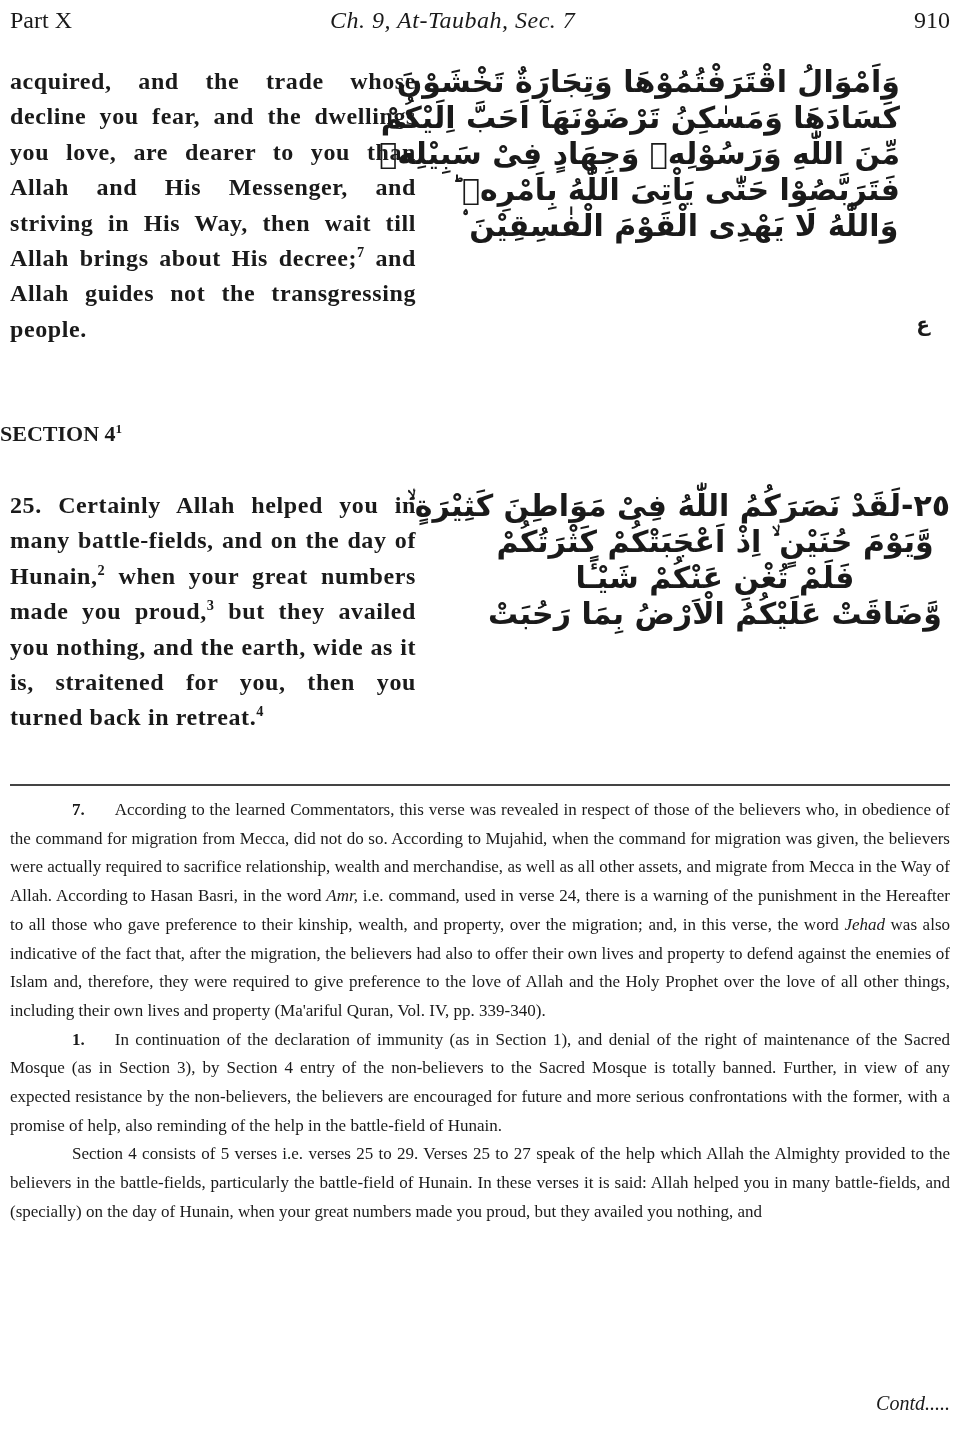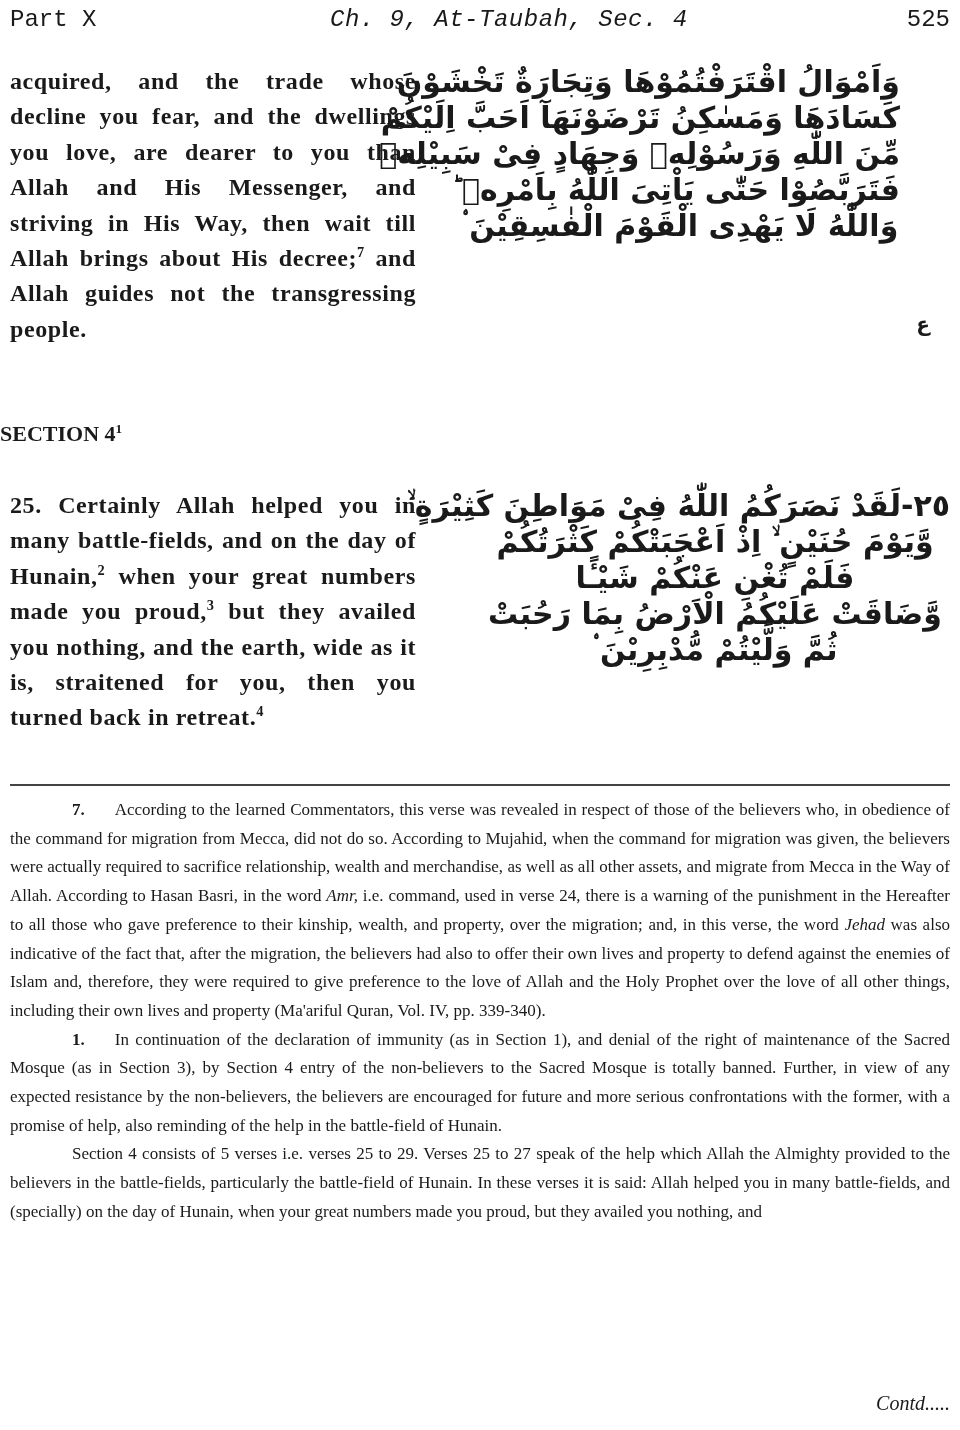--- a/index.html
+++ b/index.html
@@ -3,21 +3,21 @@
 <meta charset="utf-8">
 <style>
   html, body { margin: 0; padding: 0; background: #ffffff; }
   body {
     width: 960px; height: 1430px; position: relative; overflow: hidden;
     color: #1a1a1a;
     font-family: "Liberation Serif", "DejaVu Serif", serif;
   }
   .header {
     position: absolute; top: 2px; left: 10px; right: 10px; height: 36px;
-    font-size: 24px; line-height: 36px; font-family: Liberation Mono, monospace;
+    font-size: 24px; line-height: 36px;
   }
   .header .part { position: absolute; left: 0; top: 0; }
   .header .chapter { position: absolute; left: 320px; top: 0; font-style: italic; letter-spacing: 0.5px; }
   .header .page { position: absolute; right: 0; top: 0; }
 
   .verse-block { position: absolute; left: 10px; width: 950px; }
   .verse-block .eng {
     position: absolute; left: 0; top: 0; width: 406px;
     font-weight: bold; font-size: 24px; line-height: 35.4px;
     text-align: justify; text-align-last: left;
@@ -59,22 +59,22 @@
   .contd {
     position: absolute; top: 1392px; right: 10px;
     font-style: italic; font-size: 20px; text-align: center;
   }
 </style>
 </head>
 <body>
 
 <div class="header">
   <span class="part">Part X</span>
-  <span class="chapter">Ch. 9, At-Taubah, Sec. 4</span>
-  <span class="page">525</span>
+  <span class="chapter">Ch. 9, At-Taubah, Sec. 7</span>
+  <span class="page">910</span>
 </div>
 
 <div class="verse-block block1">
   <div class="eng"><span>acquired, and the trade whose decline you fear, and the dwellings you love, are dearer to you than Allah and His Messenger, and striving in His Way, then wait till Allah brings about His decree;</span><sup>7</sup><span> and Allah guides not the transgressing people.</span></div>
   <div class="arabic">
     <span class="aline">وَاَمْوَالُ اقْتَرَفْتُمُوْهَا وَتِجَارَةٌ تَخْشَوْنَ</span>
     <span class="aline">كَسَادَهَا وَمَسٰكِنُ تَرْضَوْنَهَآ اَحَبَّ اِلَيْكُمْ</span>
     <span class="aline">مِّنَ اللّٰهِ وَرَسُوْلِهٖ وَجِهَادٍ فِىْ سَبِيْلِهٖ</span>
     <span class="aline">فَتَرَبَّصُوْا حَتّٰى يَاْتِىَ اللّٰهُ بِاَمْرِهٖ ؕ</span>
     <span class="aline">وَاللّٰهُ لَا يَهْدِى الْقَوْمَ الْفٰسِقِيْنَ ۟</span>
@@ -84,21 +84,20 @@
 
 <div class="section-title"><span>SECTION 4</span><sup>1</sup></div>
 
 <div class="verse-block block2">
   <div class="eng"><span>25. Certainly Allah helped you in many battle-fields, and on the day of Hunain,</span><sup>2</sup><span> when your great numbers made you proud,</span><sup>3</sup><span> but they availed you nothing, and the earth, wide as it is, straitened for you, then you turned back in retreat.</span><sup>4</sup></div>
   <div class="arabic">
     <span class="aline">٢٥-لَقَدْ نَصَرَكُمُ اللّٰهُ فِىْ مَوَاطِنَ كَثِيْرَةٍ ۙ</span>
     <span class="aline">وَّيَوْمَ حُنَيْنٍ ۙ اِذْ اَعْجَبَتْكُمْ كَثْرَتُكُمْ</span>
     <span class="aline">فَلَمْ تُغْنِ عَنْكُمْ شَيْـًٔا</span>
     <span class="aline">وَّضَاقَتْ عَلَيْكُمُ الْاَرْضُ بِمَا رَحُبَتْ</span>
-    <span class="aline">ثُمَّ وَلَّيْتُمْ مُّدْبِرِيْنَ ۟</span>
   </div>
 </div>
 
 <div class="rule"></div>
 
 <div class="notes">
   <p><span class="num">7.</span><span>According to the learned Commentators, this verse was revealed in respect of those of the believers who, in obedience of the command for migration from Mecca, did not do so. According to Mujahid, when the command for migration was given, the believers were actually required to sacrifice relationship, wealth and merchandise, as well as all other assets, and migrate from Mecca in the Way of Allah. According to Hasan Basri, in the word </span><em>Amr,</em><span> i.e. command, used in verse 24, there is a warning of the punishment in the Hereafter to all those who gave preference to their kinship, wealth, and property, over the migration; and, in this verse, the word </span><em>Jehad</em><span> was also indicative of the fact that, after the migration, the believers had also to offer their own lives and property to defend against the enemies of Islam and, therefore, they were required to give preference to the love of Allah and the Holy Prophet over the love of all other things, including their own lives and property (Ma'ariful Quran, Vol. IV, pp. 339-340).</span></p>
   <p><span class="num">1.</span><span>In continuation of the declaration of immunity (as in Section 1), and denial of the right of maintenance of the Sacred Mosque (as in Section 3), by Section 4 entry of the non-believers to the Sacred Mosque is totally banned. Further, in view of any expected resistance by the non-believers, the believers are encouraged for future and more serious confrontations with the former, with a promise of help, also reminding of the help in the battle-field of Hunain.</span></p>
   <p><span>Section 4 consists of 5 verses i.e. verses 25 to 29. Verses 25 to 27 speak of the help which Allah the Almighty provided to the believers in the battle-fields, particularly the battle-field of Hunain. In these verses it is said: Allah helped you in many battle-fields, and (specially) on the day of Hunain, when your great numbers made you proud, but they availed you nothing, and</span></p>
 </div>

